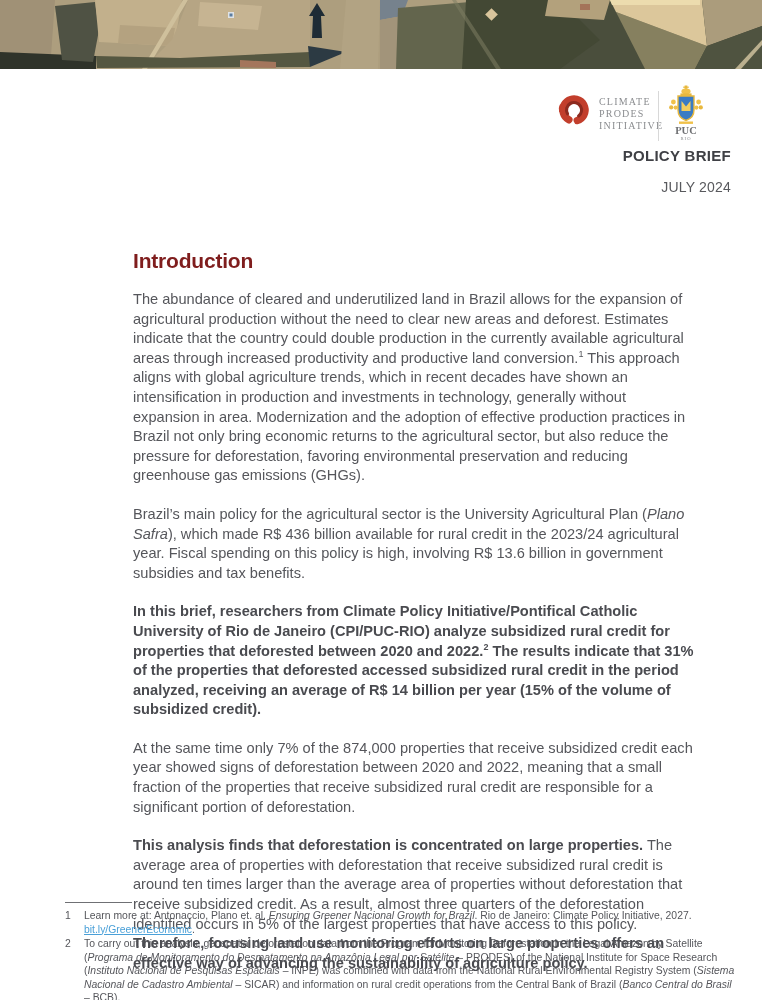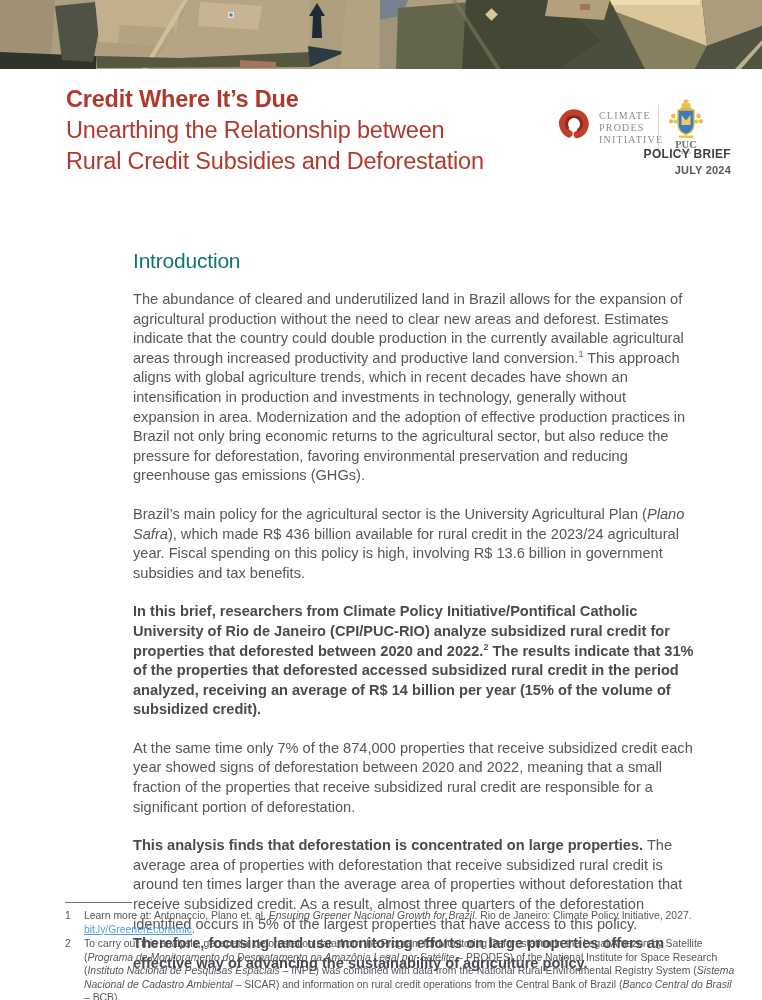--- a/index.html
+++ b/index.html
@@ -12,36 +12,36 @@
     position:relative;width:762px;height:1000px;background:#ffffff;
     font-family:"Liberation Sans",sans-serif;overflow:hidden;
   }
   .hero{position:absolute;left:0;top:0;width:762px;height:69px;}
   .hero svg{display:block;width:762px;height:69px;}
 
   .title-block{position:absolute;left:66px;top:84px;width:500px;}
   .doc-title{font-size:23.5px;line-height:31px;font-weight:700;color:var(--red);letter-spacing:-0.2px;}
   .doc-subtitle{font-size:23.5px;line-height:31px;font-weight:400;color:var(--red);letter-spacing:-0.2px;}
 
-  .logo-cluster{position:absolute;left:556px;top:102px;width:180px;height:56px;}
+  .logo-cluster{position:absolute;left:556px;top:88px;width:180px;height:56px;}
   .cpi-mark{position:absolute;left:0;top:4px;}
   .cpi-wordmark{
     position:absolute;left:43px;top:8px;
     font-family:"Liberation Serif",serif;font-size:10px;line-height:12px;
     letter-spacing:1.2px;color:#8b8d90;
   }
   .logo-divider{position:absolute;left:102px;top:3px;width:1px;height:50px;background:#d8d8d8;}
   .puc-crest{position:absolute;left:111px;top:-3px;}
 
   .doc-meta{position:absolute;right:31px;top:147px;text-align:right;}
-  .doc-type{font-size:12px;font-weight:700;color:#3f4045;letter-spacing:0.3px;}
-  .doc-date{font-size:11px;color:#58595d;margin-top:3px;letter-spacing:0.2px;font-weight:bold;}
+  .doc-type{font-size:15px;font-weight:700;color:#3f4045;letter-spacing:0.3px;}
+  .doc-date{font-size:14px;color:#58595d;margin-top:15px;letter-spacing:0.2px;}
 
   .content{position:absolute;left:133px;top:249px;width:562px;}
-  .section-heading{font-size:21px;font-weight:400;color:#0f766e;margin:0 0 17px 0;letter-spacing:-0.2px;}
+  .section-heading{font-size:21px;font-weight:700;color:#7f1d1d;margin:0 0 17px 0;letter-spacing:-0.2px;}
   .content p{margin:0 0 19px 0;font-size:14.6px;line-height:19.6px;color:var(--body);}
   .content p:last-child{margin-bottom:0;}
   .b{font-weight:700;color:var(--bold);}
   .i{font-style:italic;}
   sup{font-size:9px;line-height:0;vertical-align:super;}
 
   .footnotes{position:absolute;left:65px;top:902px;width:671px;}
   .fn-rule{width:67px;height:1px;background:#6f7074;margin-bottom:6px;}
   .footnote{display:flex;font-size:10.4px;line-height:13.5px;color:var(--body);margin-bottom:1px;}
   .fn-num{width:19px;flex:none;}
@@ -82,25 +82,20 @@
       <rect x="580" y="4" width="10" height="6" fill="#9e5f4a" opacity="0.7"></rect>
       <polygon points="616,12 707,46 695,69 645,69" fill="#86805f"></polygon>
       <polygon points="610,0 702,0 707,46 616,12" fill="#dcc79b"></polygon>
       <polygon points="610,0 700,0 700,5 612,5" fill="#ecdcae"></polygon>
       <polygon points="702,0 762,0 762,26 707,46" fill="#ab9c7c"></polygon>
       <polygon points="707,46 762,26 762,69 695,69" fill="#4f5340"></polygon>
       <polygon points="735,69 762,40 762,45 741,69" fill="#d6c8a2" opacity="0.8"></polygon>
     </svg>
   </div>
 
-  <div class="title-block">
-    <div class="doc-title">Credit Where It’s Due</div>
-    <div class="doc-subtitle">Unearthing the Relationship between</div>
-    <div class="doc-subtitle">Rural Credit Subsidies and Deforestation</div>
-  </div>
 
   <div class="logo-cluster">
     <div class="cpi-mark">
       <svg width="36" height="36" viewBox="0 0 36 36">
         <circle cx="18" cy="18" r="11" fill="none" stroke="#c23e2c" stroke-width="7.5" stroke-dasharray="60 10" stroke-linecap="round" transform="rotate(118 18 18)"></circle>
         <circle cx="18" cy="18" r="7.5" fill="none" stroke="#8d2a1f" stroke-width="3.2" stroke-dasharray="34 14" stroke-linecap="round" transform="rotate(150 18 18)"></circle>
         <path d="M4.5,13 q-1.6,3.2 -0.6,6.5" fill="none" stroke="#c23e2c" stroke-width="1.6" stroke-linecap="round"></path>
       </svg>
     </div>
     <div class="cpi-wordmark">

